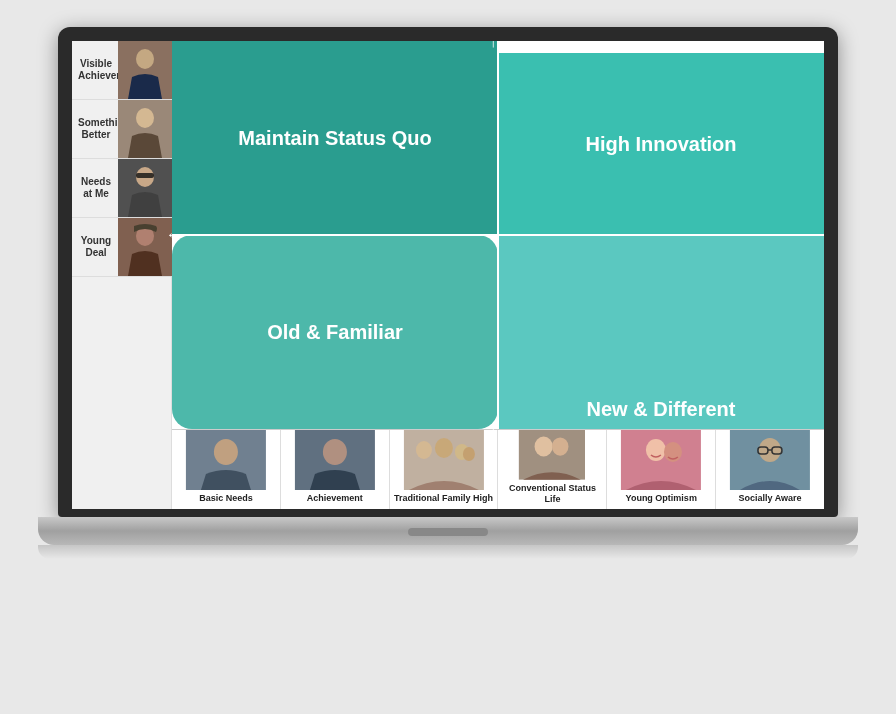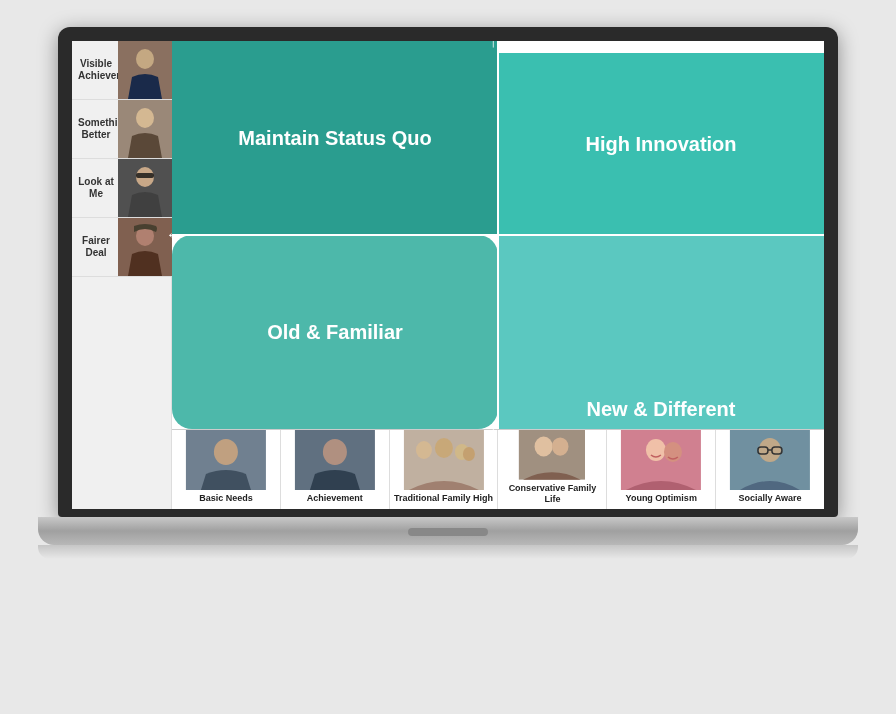--- a/index.html
+++ b/index.html
@@ -277,33 +277,33 @@
           <div class="sidebar-photo">
             <svg class="person-svg" viewBox="0 0 54 58" xmlns="http://www.w3.org/2000/svg">
               <rect width="54" height="58" fill="#9a8878"></rect>
               <ellipse cx="27" cy="18" rx="9" ry="10" fill="#d4b892"></ellipse>
               <path d="M10 58 Q27 38 44 58" fill="#7a6858"></path>
               <path d="M14 36 Q27 30 40 36 L44 58 L10 58 Z" fill="#5a4838"></path>
             </svg>
           </div>
         </div>
         <div class="sidebar-item">
-          <div class="sidebar-label">Look at Me</div>
+          <div class="sidebar-label">Needs at Me</div>
           <div class="sidebar-photo">
             <svg class="person-svg" viewBox="0 0 54 58" xmlns="http://www.w3.org/2000/svg">
               <rect width="54" height="58" fill="#505050"></rect>
               <ellipse cx="27" cy="18" rx="9" ry="10" fill="#c8a888"></ellipse>
               <rect x="18" y="14" width="18" height="5" rx="2" fill="#111" opacity="0.8"></rect>
               <path d="M10 58 Q27 38 44 58" fill="#303030"></path>
               <path d="M14 36 Q27 30 40 36 L44 58 L10 58 Z" fill="#404040"></path>
             </svg>
           </div>
         </div>
         <div class="sidebar-item">
-          <div class="sidebar-label">Fairer Deal</div>
+          <div class="sidebar-label">Young Deal</div>
           <div class="sidebar-photo">
             <svg class="person-svg" viewBox="0 0 54 58" xmlns="http://www.w3.org/2000/svg">
               <rect width="54" height="58" fill="#806050"></rect>
               <ellipse cx="27" cy="18" rx="9" ry="10" fill="#b08070"></ellipse>
               <path d="M16 14 Q27 8 38 14 Q40 10 38 8 Q27 4 16 8 Z" fill="#484030"></path>
               <path d="M10 58 Q27 38 44 58" fill="#604030"></path>
               <path d="M14 36 Q27 30 40 36 L44 58 L10 58 Z" fill="#503020"></path>
             </svg>
           </div>
         </div>
@@ -378,21 +378,21 @@
 
           <div class="bottom-cell">
             <div class="bottom-photo">
               <svg viewBox="0 0 80 60" xmlns="http://www.w3.org/2000/svg" width="100%" height="100%">
                 <rect width="80" height="60" fill="#a09080"></rect>
                 <ellipse cx="30" cy="20" rx="11" ry="12" fill="#e0c0a0"></ellipse>
                 <ellipse cx="50" cy="20" rx="10" ry="11" fill="#d4b090"></ellipse>
                 <path d="M5 60 Q40 42 75 60 Z" fill="#806050"></path>
               </svg>
             </div>
-            <div class="bottom-label">Conservative Family Life</div>
+            <div class="bottom-label">Conventional Status Life</div>
           </div>
 
           <div class="bottom-cell">
             <div class="bottom-photo">
               <svg viewBox="0 0 80 60" xmlns="http://www.w3.org/2000/svg" width="100%" height="100%">
                 <rect width="80" height="60" fill="#d08090"></rect>
                 <ellipse cx="35" cy="20" rx="10" ry="11" fill="#f0c0a8"></ellipse>
                 <ellipse cx="52" cy="22" rx="9" ry="10" fill="#d49080"></ellipse>
 
                 <path d="M30 25 Q35 29 40 25" stroke="#c06060" stroke-width="1.5" fill="none"></path>

